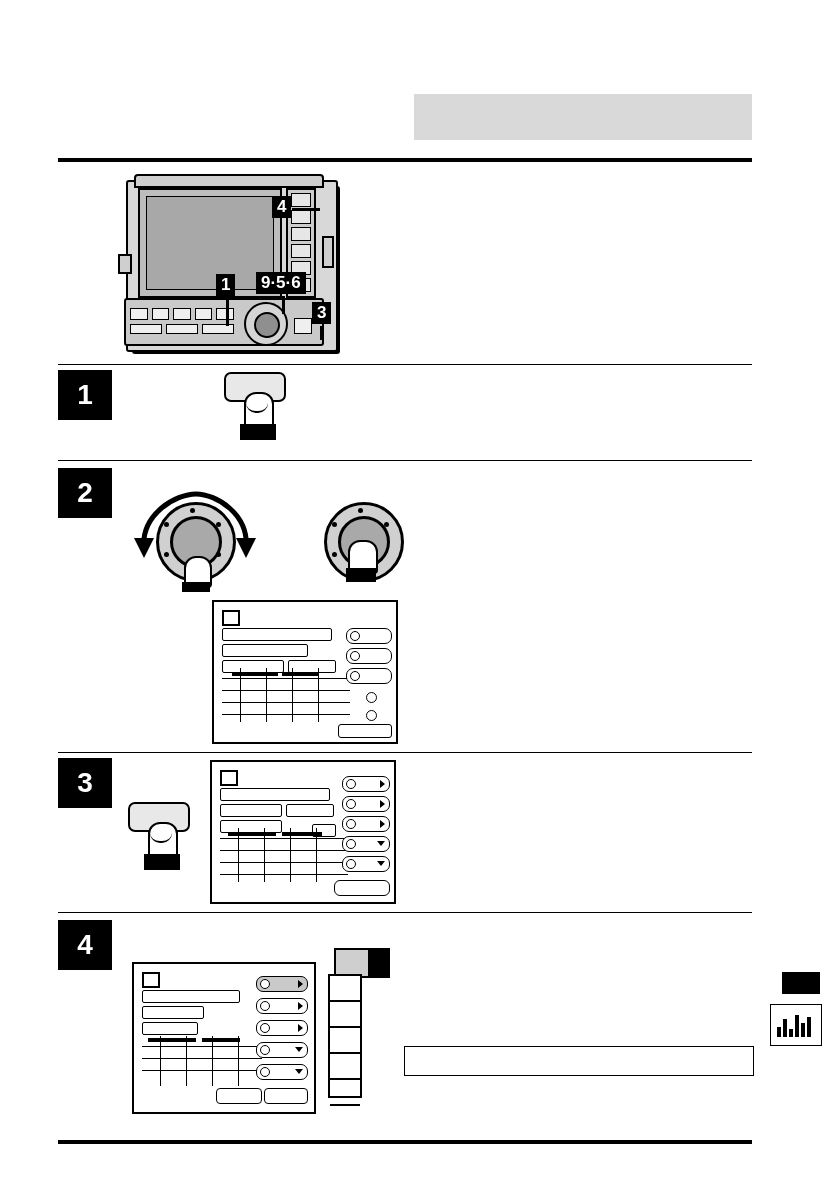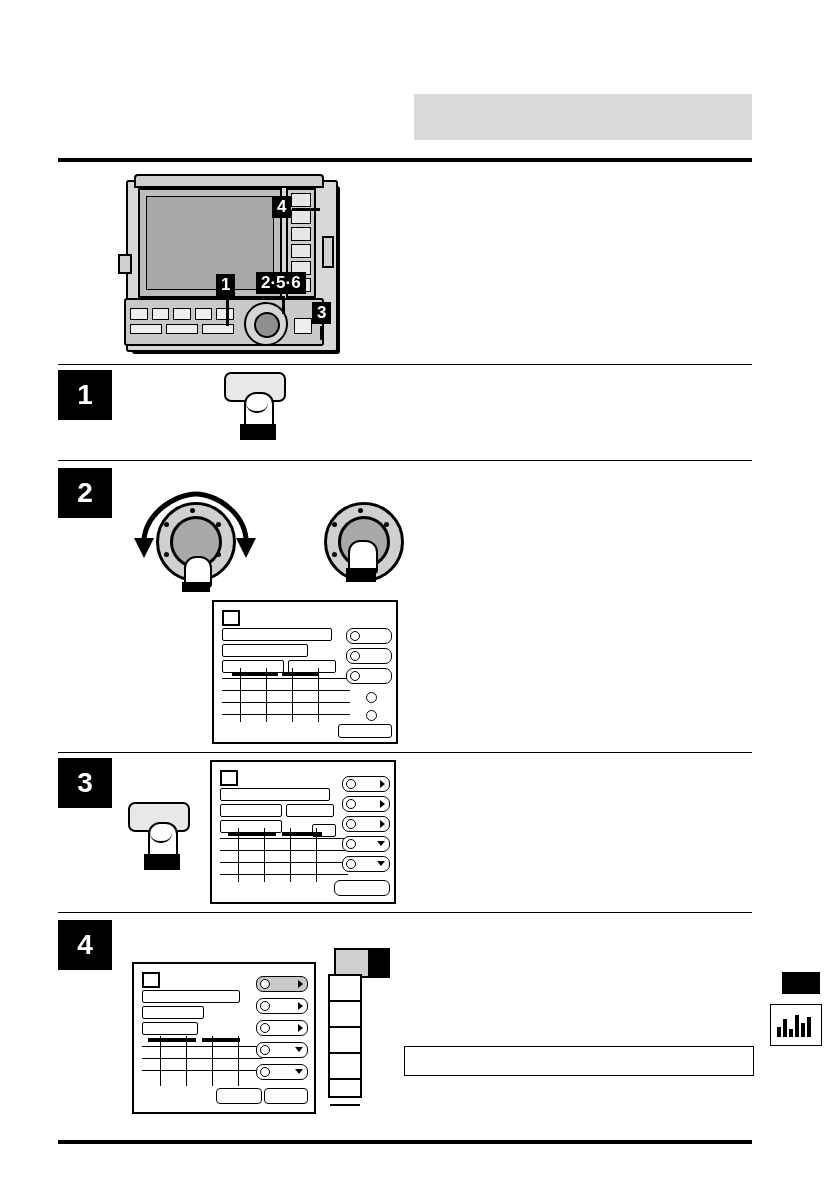--- a/index.html
+++ b/index.html
@@ -543,21 +543,21 @@
     <div class="sq-btn"></div>
   </div>
 
   <div class="leader" style="left:292px; top:208px; width:28px; height:3px;"></div>
   <div class="callout" style="left:272px; top:196px;">4</div>
 
   <div class="leader" style="left:226px; top:296px; width:3px; height:30px;"></div>
   <div class="callout" style="left:216px; top:274px;">1</div>
 
   <div class="leader" style="left:282px; top:296px; width:3px; height:18px;"></div>
-  <div class="callout" style="left:256px; top:272px;">2·5·6</div>
+  <div class="callout" style="left:256px; top:272px;">9·5·6</div>
 
   <div class="leader" style="left:320px; top:326px; width:3px; height:14px;"></div>
   <div class="callout" style="left:312px; top:302px;">3</div>
 
   <div class="step-badge" style="left:58px; top:370px;">1</div>
   <div class="press" style="left:224px; top:372px;">
     <div class="cap"></div>
     <div class="finger"></div>
     <div class="knuckle"></div>
     <div class="cuff"></div>

